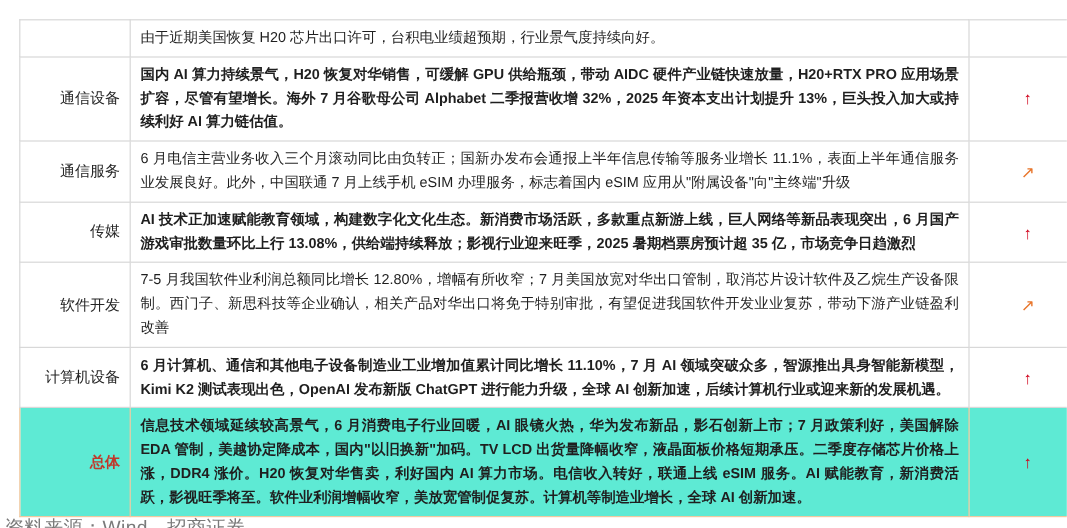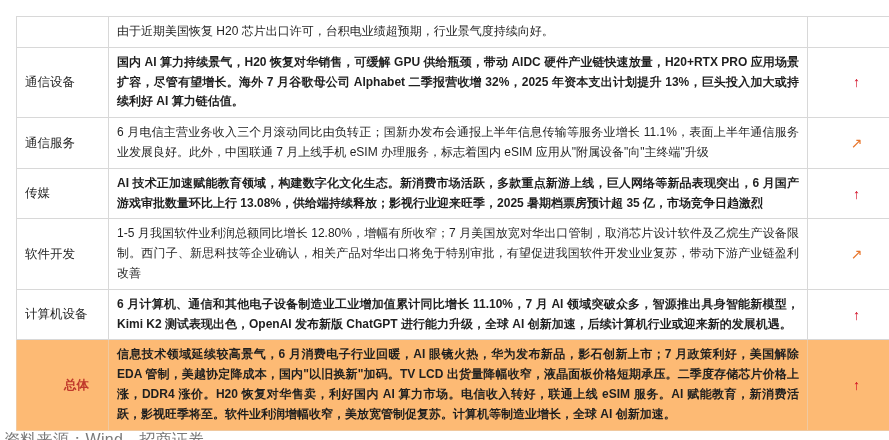--- a/index.html
+++ b/index.html
@@ -30,21 +30,21 @@
   table.report col.c-body  { width: 699px; }
   table.report col.c-arrow { width: 98px; }
 
   table.report td {
     border: 1px solid #d8d8d8;
     vertical-align: middle;
     padding: 5px 8px;
     box-sizing: border-box;
   }
   td.label {
-    text-align: left;
+    text-align: right;
     font-size: 12.5px;
     color: #262626;
     line-height: 1.5;
     white-space: nowrap;
   }
   td.body {
     font-size: 12px;
     line-height: 1.65;
     color: #1f1f1f;
     text-align: justify;
@@ -52,21 +52,21 @@
   }
   td.arrow {
     text-align: center;
     font-size: 14px;
     line-height: 1;
   }
   .row-strong td.body { font-weight: bold; border-radius: 17px; }
 
   
   tr.total td {
-    background: #fdba74;
+    background: #5eead4;
     border-color: #f0c9a0;
   }
   tr.total td.label {
     font-weight: bold;
     color: #c0392b;
     padding-left: 47px;
   }
   tr.total td.body {
     font-weight: bold;
     color: #1f1f1f;
@@ -124,21 +124,21 @@
       <tr class="row-strong">
         <td class="label">传媒</td>
         <td class="body">AI 技术正加速赋能教育领域，构建数字化文化生态。新消费市场活跃，多款重点新游上线，巨人网络等新品表现突出，6 月国产游戏审批数量环比上行 13.08%，供给端持续释放；影视行业迎来旺季，2025 暑期档票房预计超 35 亿，市场竞争日趋激烈</td>
         <td class="arrow">
           <span class="arrow-up">↑</span>
         </td>
       </tr>
 
       <tr>
         <td class="label">软件开发</td>
-        <td class="body">1-5 月我国软件业利润总额同比增长 12.80%，增幅有所收窄；7 月美国放宽对华出口管制，取消芯片设计软件及乙烷生产设备限制。西门子、新思科技等企业确认，相关产品对华出口将免于特别审批，有望促进我国软件开发业业复苏，带动下游产业链盈利改善</td>
+        <td class="body">7-5 月我国软件业利润总额同比增长 12.80%，增幅有所收窄；7 月美国放宽对华出口管制，取消芯片设计软件及乙烷生产设备限制。西门子、新思科技等企业确认，相关产品对华出口将免于特别审批，有望促进我国软件开发业业复苏，带动下游产业链盈利改善</td>
         <td class="arrow">
           <span class="arrow-upright">↗</span>
         </td>
       </tr>
 
       <tr class="row-strong">
         <td class="label">计算机设备</td>
         <td class="body">6 月计算机、通信和其他电子设备制造业工业增加值累计同比增长 11.10%，7 月 AI 领域突破众多，智源推出具身智能新模型，Kimi K2 测试表现出色，OpenAI 发布新版 ChatGPT 进行能力升级，全球 AI 创新加速，后续计算机行业或迎来新的发展机遇。</td>
         <td class="arrow">
           <span class="arrow-up">↑</span>

